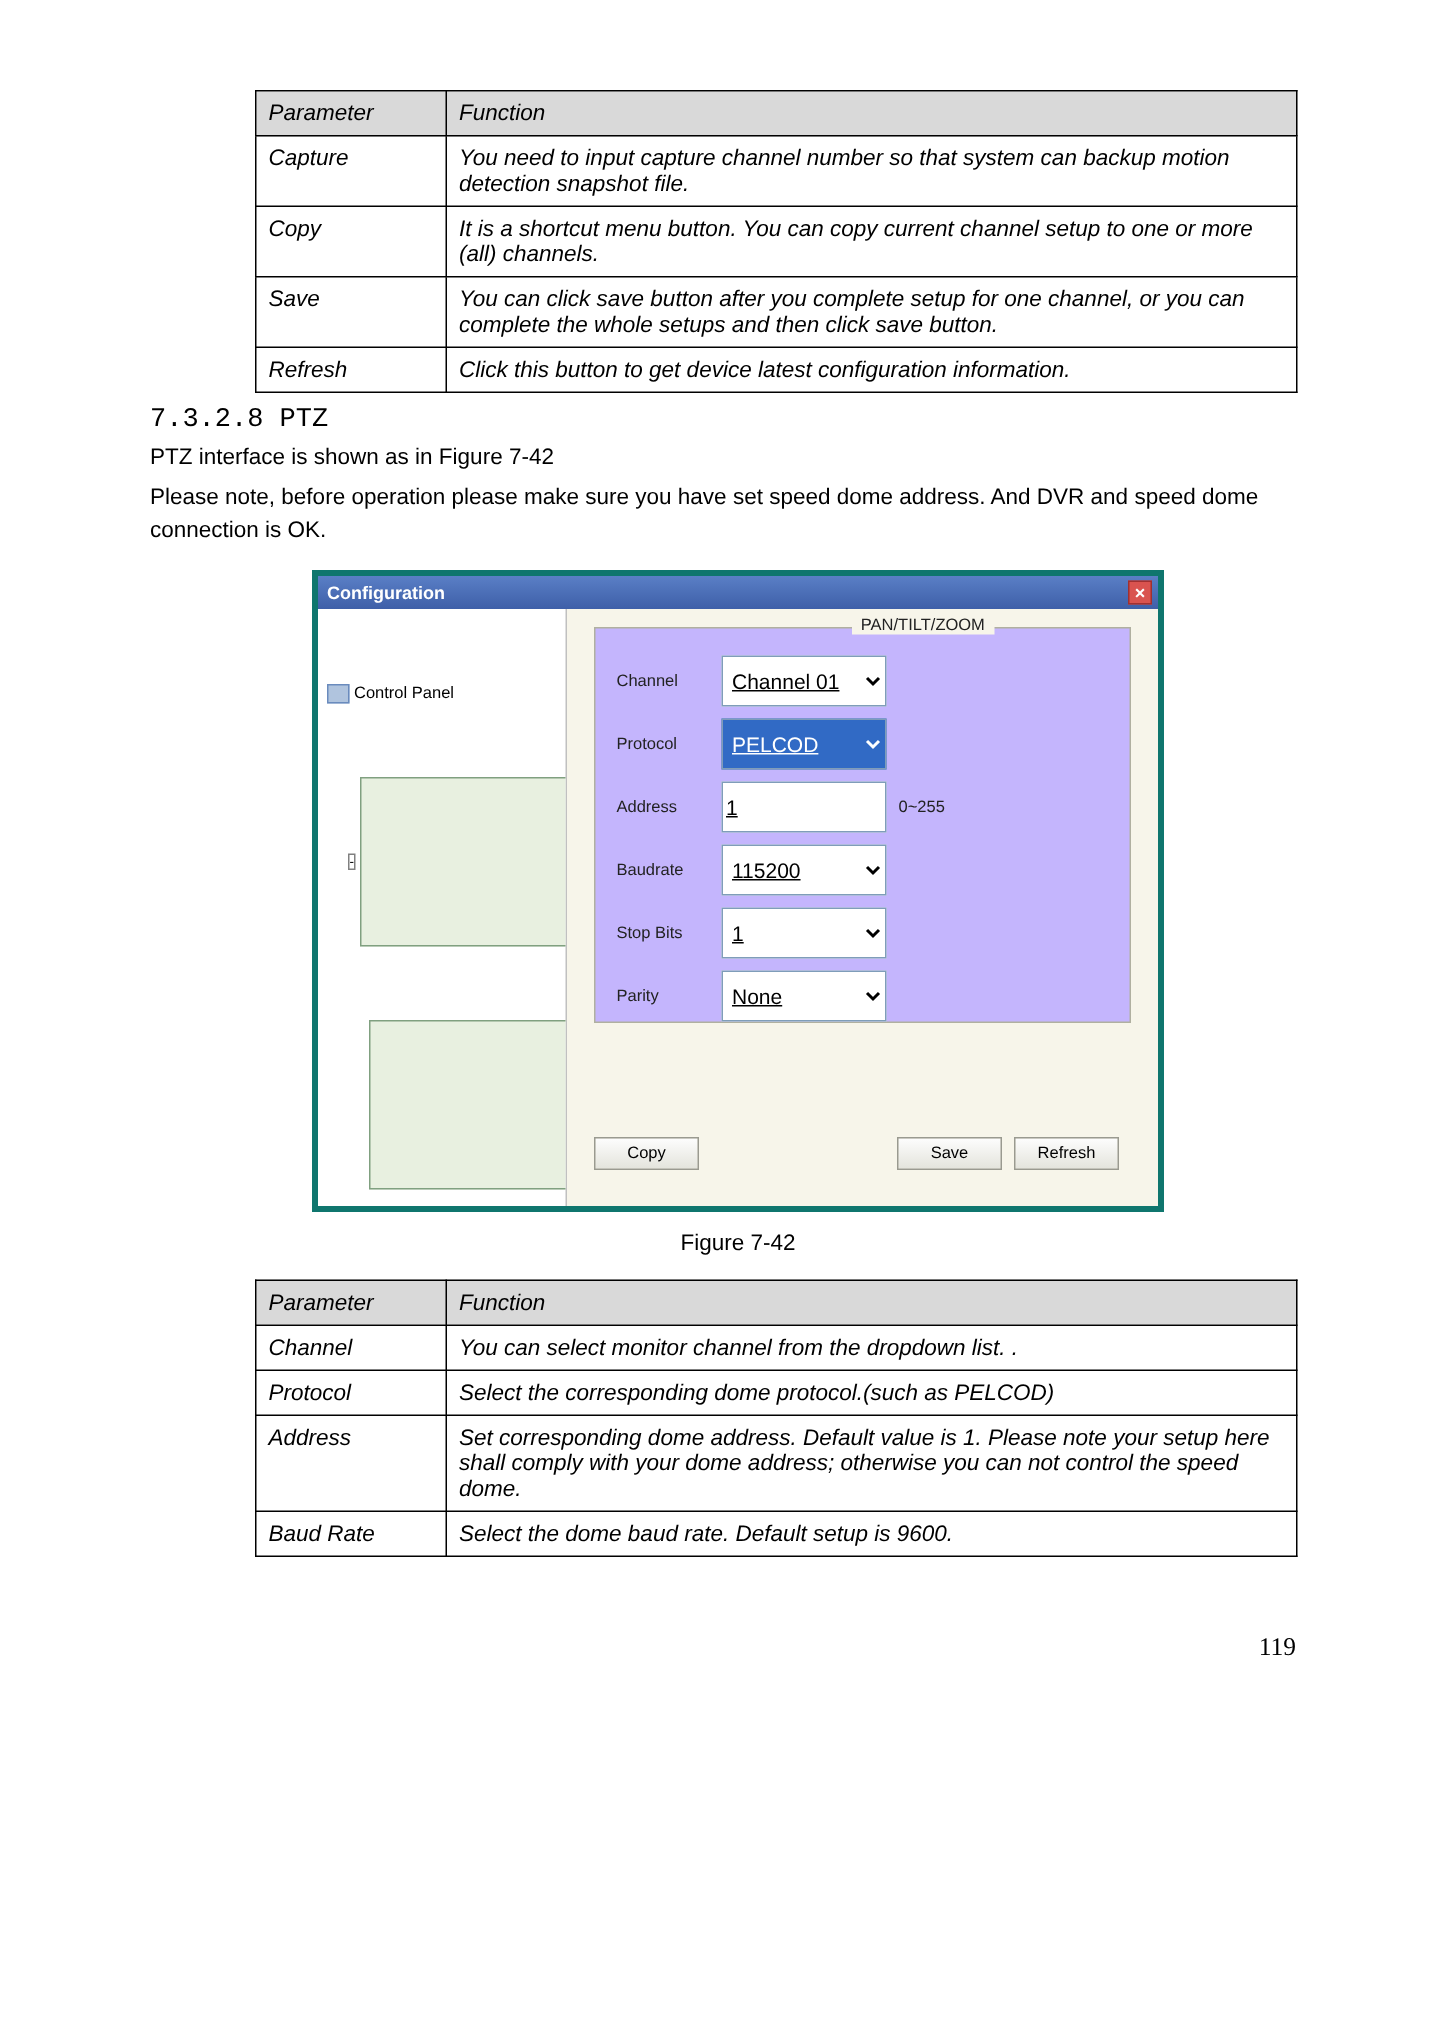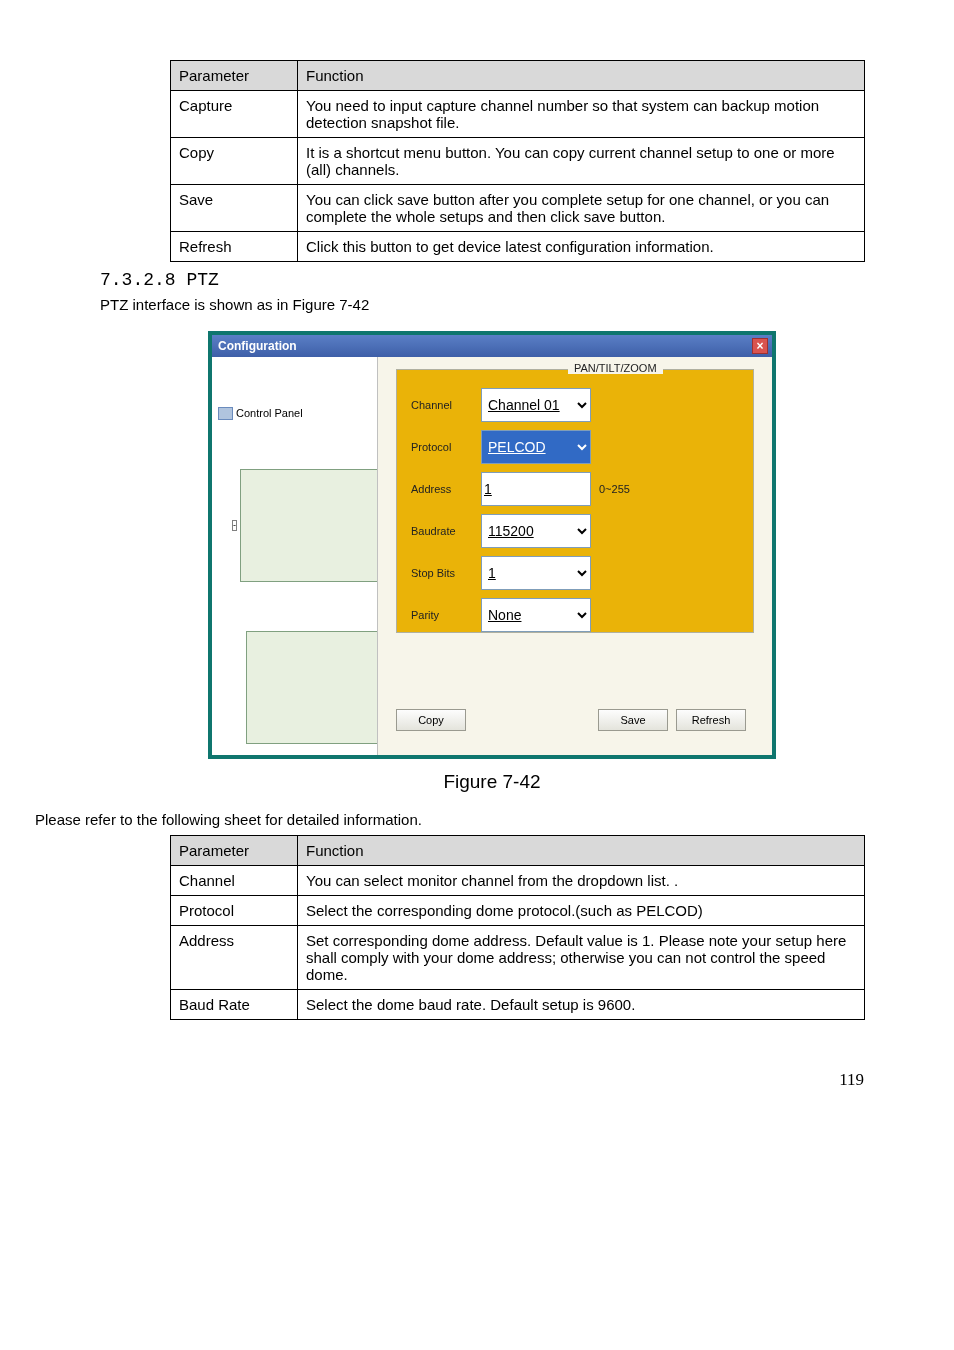--- a/index.html
+++ b/index.html
@@ -19,20 +19,21 @@
     width: 695px;
     margin-left: 70px;
     margin-bottom: 8px;
   }
   table.param-table th, table.param-table td {
     border: 1px solid #000;
     padding: 6px 8px;
     text-align: left;
     vertical-align: top;
     font-size: 15px;
+    font-style: italic;
   }
   table.param-table th {
     background: #d9d9d9;
     font-weight: normal;
   }
   .heading1 {
     font-family: Liberation Mono, monospace;
     font-size: 18px;
     margin: 4px 0 2px 0;
   }
@@ -41,21 +42,21 @@
     font-size: 15px;
     margin: 4px 0;
     line-height: 1.5;
   }
   .figure-wrap {
     text-align: center;
     margin: 14px 0 10px 0;
   }
   .figure-caption {
     font-family: Arial, sans-serif;
-    font-size: 19px;
+    font-size: 15px;
     text-align: center;
     margin: 12px 0 16px 0;
   }
   
   .config-dialog {
     width: 560px;
     height: 420px;
     border: 4px solid #0f766e;
     display: inline-block;
     text-align: left;
@@ -115,21 +116,21 @@
     flex: 1;
     position: relative;
     padding: 12px 18px 10px 18px;
     background: #f7f5ea;
   }
   .groupbox {
     border: 1px solid #b0b0a0;
     position: relative;
     padding: 18px 14px 14px 14px;
     height: 230px;
-    background: #eab308;
+    background: #c4b5fd;
   }
   .groupbox-label {
     position: absolute;
     top: -8px;
     left: 48%;
     background: #f7f5ea;
     padding: 0 6px;
     font-size: 11px;
     color: #222;
   }
@@ -201,20 +202,21 @@
     </tr>
     <tr>
       <td>Refresh</td>
       <td>Click this button to get device latest configuration information.</td>
     </tr>
   </tbody>
     </table>
 
   <div class="heading1">7.3.2.8 PTZ</div>
   <div class="body-text">PTZ interface is shown as in Figure 7-42</div>
+  <div class="body-text">Please note, before operation please make sure you have set speed dome address. And DVR and speed dome connection is OK.</div>
 
   <div class="figure-wrap">
     <div class="config-dialog">
       <div class="titlebar">
         <span>Configuration</span>
         <span class="close-btn">×</span>
       </div>
       <div class="dialog-body">
         <div class="tree-panel">
           <div class="tree-root">
@@ -281,21 +283,20 @@
             <button class="btn">Save</button>
             <button class="btn">Refresh</button>
           </div>
         </div>
       </div>
     </div>
   </div>
 
   <div class="figure-caption">Figure 7-42</div>
 
-  <div class="body-text" style="margin-left:-65px">Please refer to the following sheet for detailed information.</div>
 
   <table class="param-table">
     <tbody>
         <tr>
       <th style="width:110px">Parameter</th>
       <th>Function</th>
     </tr>
     <tr>
       <td>Channel</td>
       <td>You can select monitor channel from the dropdown list. .</td>

